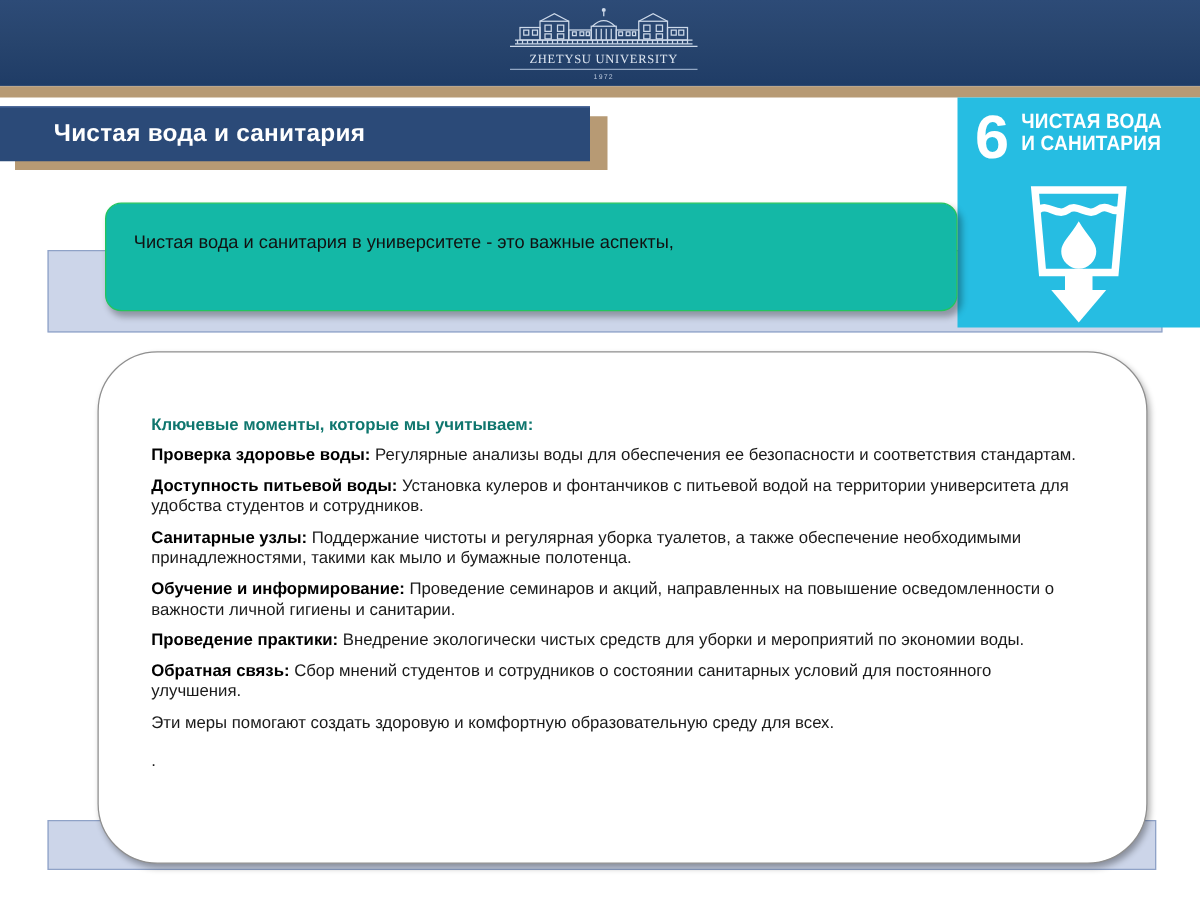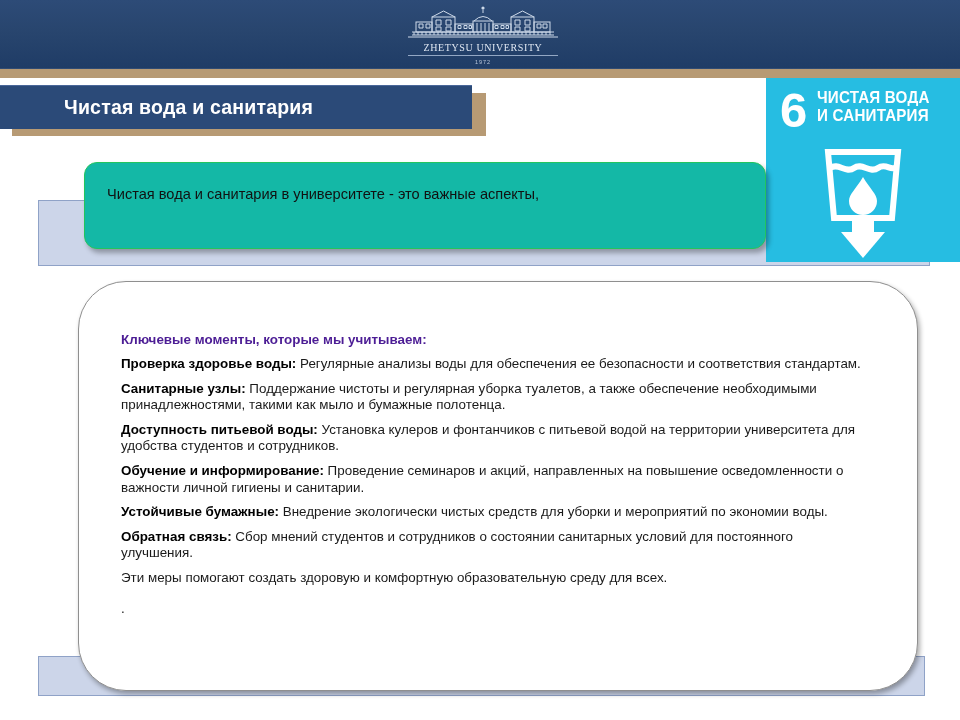--- a/index.html
+++ b/index.html
@@ -80,21 +80,21 @@
     width: 472px; height: 44px;
     background: #2b4a78;
     border-top: 1px solid #4a6799;
     display: flex;
     align-items: center;
   }
   .title-text {
     color: #ffffff;
     font-size: 19.5px;
     font-weight: bold;
-    padding-left: 64px;
+    padding-left: 43px;
     letter-spacing: .2px;
     white-space: nowrap;
   }
 
   
   .sdg-badge {
     position: absolute;
     left: 766px; top: 78px;
     width: 194px; height: 184px;
     background: #26bde2;
@@ -180,21 +180,21 @@
     box-shadow: 2px 3px 5px rgba(0,0,0,.33);
   }
   .content-inner {
     position: absolute;
     left: 42px; top: 50px;
     width: 740px;
   }
   .kp-heading {
     font-size: 13.4px;
     font-weight: bold;
-    color: #4c1d95;
+    color: #0f766e;
     margin-bottom: 8px;
     line-height: 16px;
   }
   .kp-item {
     font-size: 13.4px;
     color: #1a1a1a;
     line-height: 16.6px;
     margin-bottom: 8px;
   }
   .kp-item b { color:#000; }
@@ -297,30 +297,30 @@
   </div>
 
   <div class="content-box">
     <div class="content-inner">
       <div class="kp-heading">Ключевые моменты, которые мы учитываем:</div>
 
       <div class="kp-item">
         <b>Проверка здоровье воды:</b><span> Регулярные анализы воды для обеспечения ее безопасности и соответствия стандартам.</span>
       </div>
       <div class="kp-item">
+        <b>Доступность питьевой воды:</b><span> Установка кулеров и фонтанчиков с питьевой водой на территории университета для удобства студентов и сотрудников.</span>
+      </div>
+      <div class="kp-item">
         <b>Санитарные узлы:</b><span> Поддержание чистоты и регулярная уборка туалетов, а также обеспечение необходимыми принадлежностями, такими как мыло и бумажные полотенца.</span>
       </div>
       <div class="kp-item">
-        <b>Доступность питьевой воды:</b><span> Установка кулеров и фонтанчиков с питьевой водой на территории университета для удобства студентов и сотрудников.</span>
-      </div>
-      <div class="kp-item">
         <b>Обучение и информирование:</b><span> Проведение семинаров и акций, направленных на повышение осведомленности о важности личной гигиены и санитарии.</span>
       </div>
       <div class="kp-item">
-        <b>Устойчивые бумажные:</b><span> Внедрение экологически чистых средств для уборки и мероприятий по экономии воды.</span>
+        <b>Проведение практики:</b><span> Внедрение экологически чистых средств для уборки и мероприятий по экономии воды.</span>
       </div>
       <div class="kp-item">
         <b>Обратная связь:</b><span> Сбор мнений студентов и сотрудников о состоянии санитарных условий для постоянного улучшения.</span>
       </div>
 
       <div class="kp-note">Эти меры помогают создать здоровую и комфортную образовательную среду для всех.</div>
       <div class="kp-dot">.</div>
     </div>
   </div>
 

